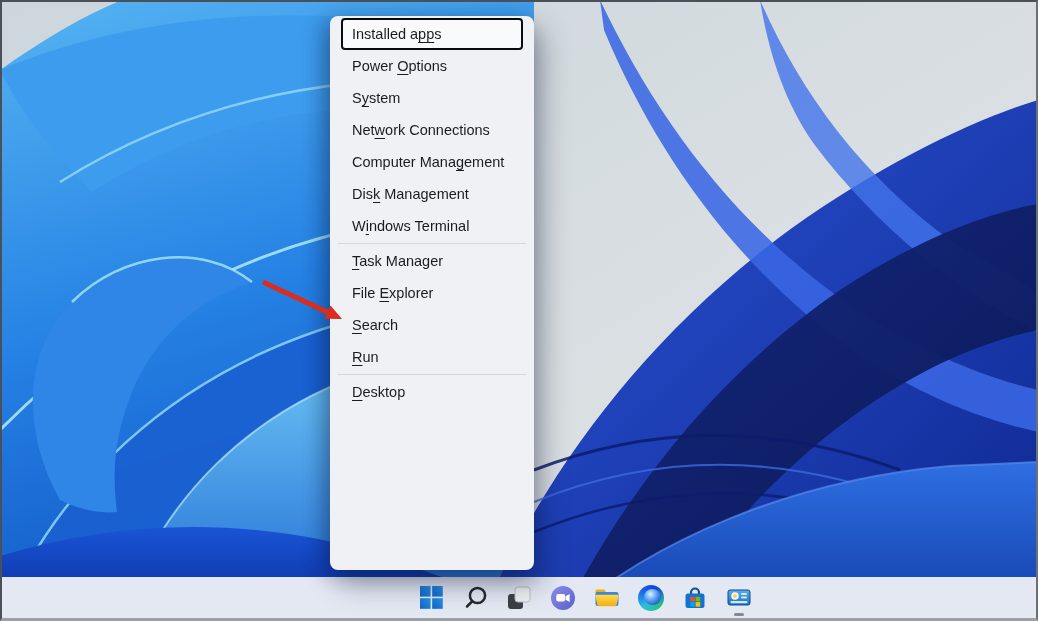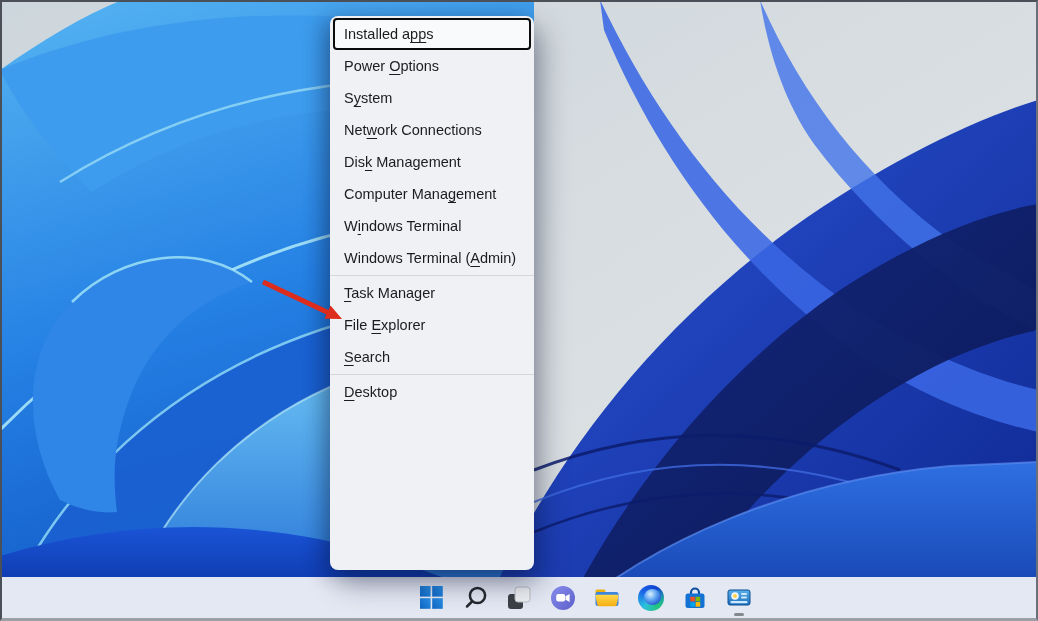--- a/index.html
+++ b/index.html
@@ -4,21 +4,21 @@
 <style>
   html,body{margin:0;padding:0;background:#222;}
   .screen{position:relative;width:1038px;height:621px;overflow:hidden;
           font-family:"Liberation Sans","DejaVu Sans",sans-serif;
           -webkit-font-smoothing:antialiased;}
   .wallpaper{position:absolute;inset:0;z-index:0;}
 
   
   .menu{position:absolute;left:330px;top:16px;width:204px;height:554px;
         background:var(--menu-bg);border-radius:8px;box-sizing:border-box;
-        padding:2px 0;z-index:5;
+        padding:2px 8px;z-index:5;
         box-shadow:-8px 4px 20px rgba(5,15,45,.30), 8px 14px 28px rgba(5,15,45,.35);}
   .menu-item{height:32px;margin:0 3px;padding:0 11px;display:flex;align-items:center;
              justify-content:space-between;font-size:14.5px;color:var(--menu-text);
              border-radius:4px;box-sizing:border-box;white-space:nowrap;cursor:default;}
   .menu-item.focused{border:2px solid var(--focus-ring);background:var(--focus-bg);padding:0 9px;}
   .menu-divider{height:1px;margin:1px 0;background:var(--menu-divider);}
   .mnemonic{text-decoration:underline;text-underline-offset:2.5px;text-decoration-thickness:1px;}
   .chevron{color:#46484c;font-size:17px;line-height:1;margin-left:8px;font-weight:400;}
 
   
@@ -115,40 +115,40 @@
       <div class="menu-item">
         <span>Power <span class="mnemonic">O</span>ptions</span>
       </div>
       <div class="menu-item">
         <span>S<span class="mnemonic">y</span>stem</span>
       </div>
       <div class="menu-item">
         <span>Net<span class="mnemonic">w</span>ork Connections</span>
       </div>
       <div class="menu-item">
+        <span>Computer Mana<span class="mnemonic">g</span>ement</span>
+      </div>
+      <div class="menu-item">
         <span>Dis<span class="mnemonic">k</span> Management</span>
       </div>
       <div class="menu-item">
-        <span>Computer Mana<span class="mnemonic">g</span>ement</span>
-      </div>
-      <div class="menu-item">
         <span>W<span class="mnemonic">i</span>ndows Terminal</span>
       </div>
-      <div class="menu-item">
-        <span>Windows Terminal (<span class="mnemonic">A</span>dmin)</span>
-      </div>
       <div class="menu-divider"></div>
       <div class="menu-item">
         <span><span class="mnemonic">T</span>ask Manager</span>
       </div>
       <div class="menu-item">
         <span>File <span class="mnemonic">E</span>xplorer</span>
       </div>
       <div class="menu-item">
         <span><span class="mnemonic">S</span>earch</span>
+      </div>
+      <div class="menu-item">
+        <span><span class="mnemonic">R</span>un</span>
       </div>
       <div class="menu-divider"></div>
       <div class="menu-item">
         <span><span class="mnemonic">D</span>esktop</span>
       </div>
     </div>
 
   <svg class="arrow-overlay" width="1038" height="621" viewBox="0 0 1038 621">
     <line x1="263" y1="282" x2="328" y2="312.5" style="stroke:var(--arrow-red)" stroke-width="5"></line>
     <polygon points="342,319 324.5,318.8 330.5,305.6" style="fill:var(--arrow-red)"></polygon>

